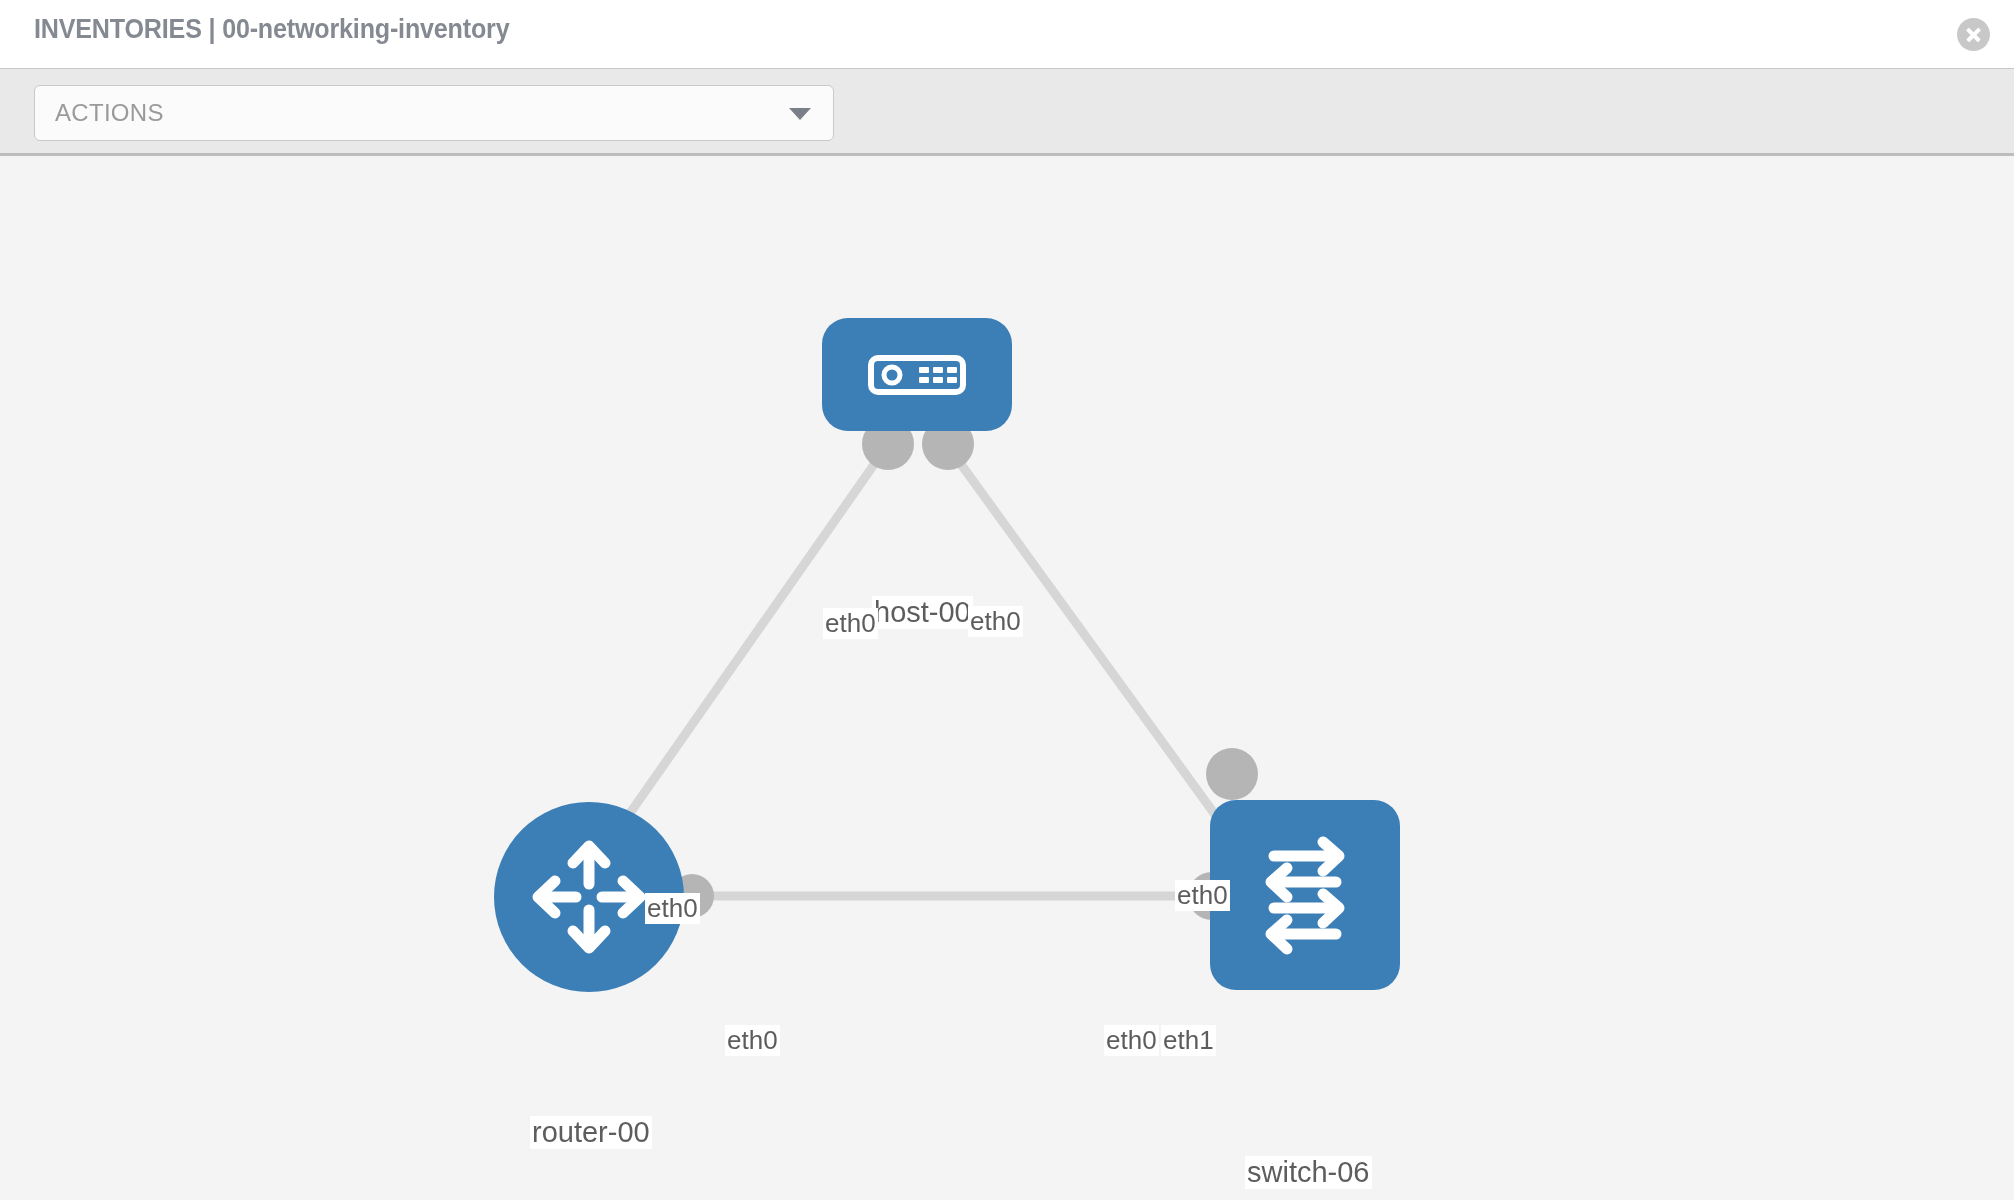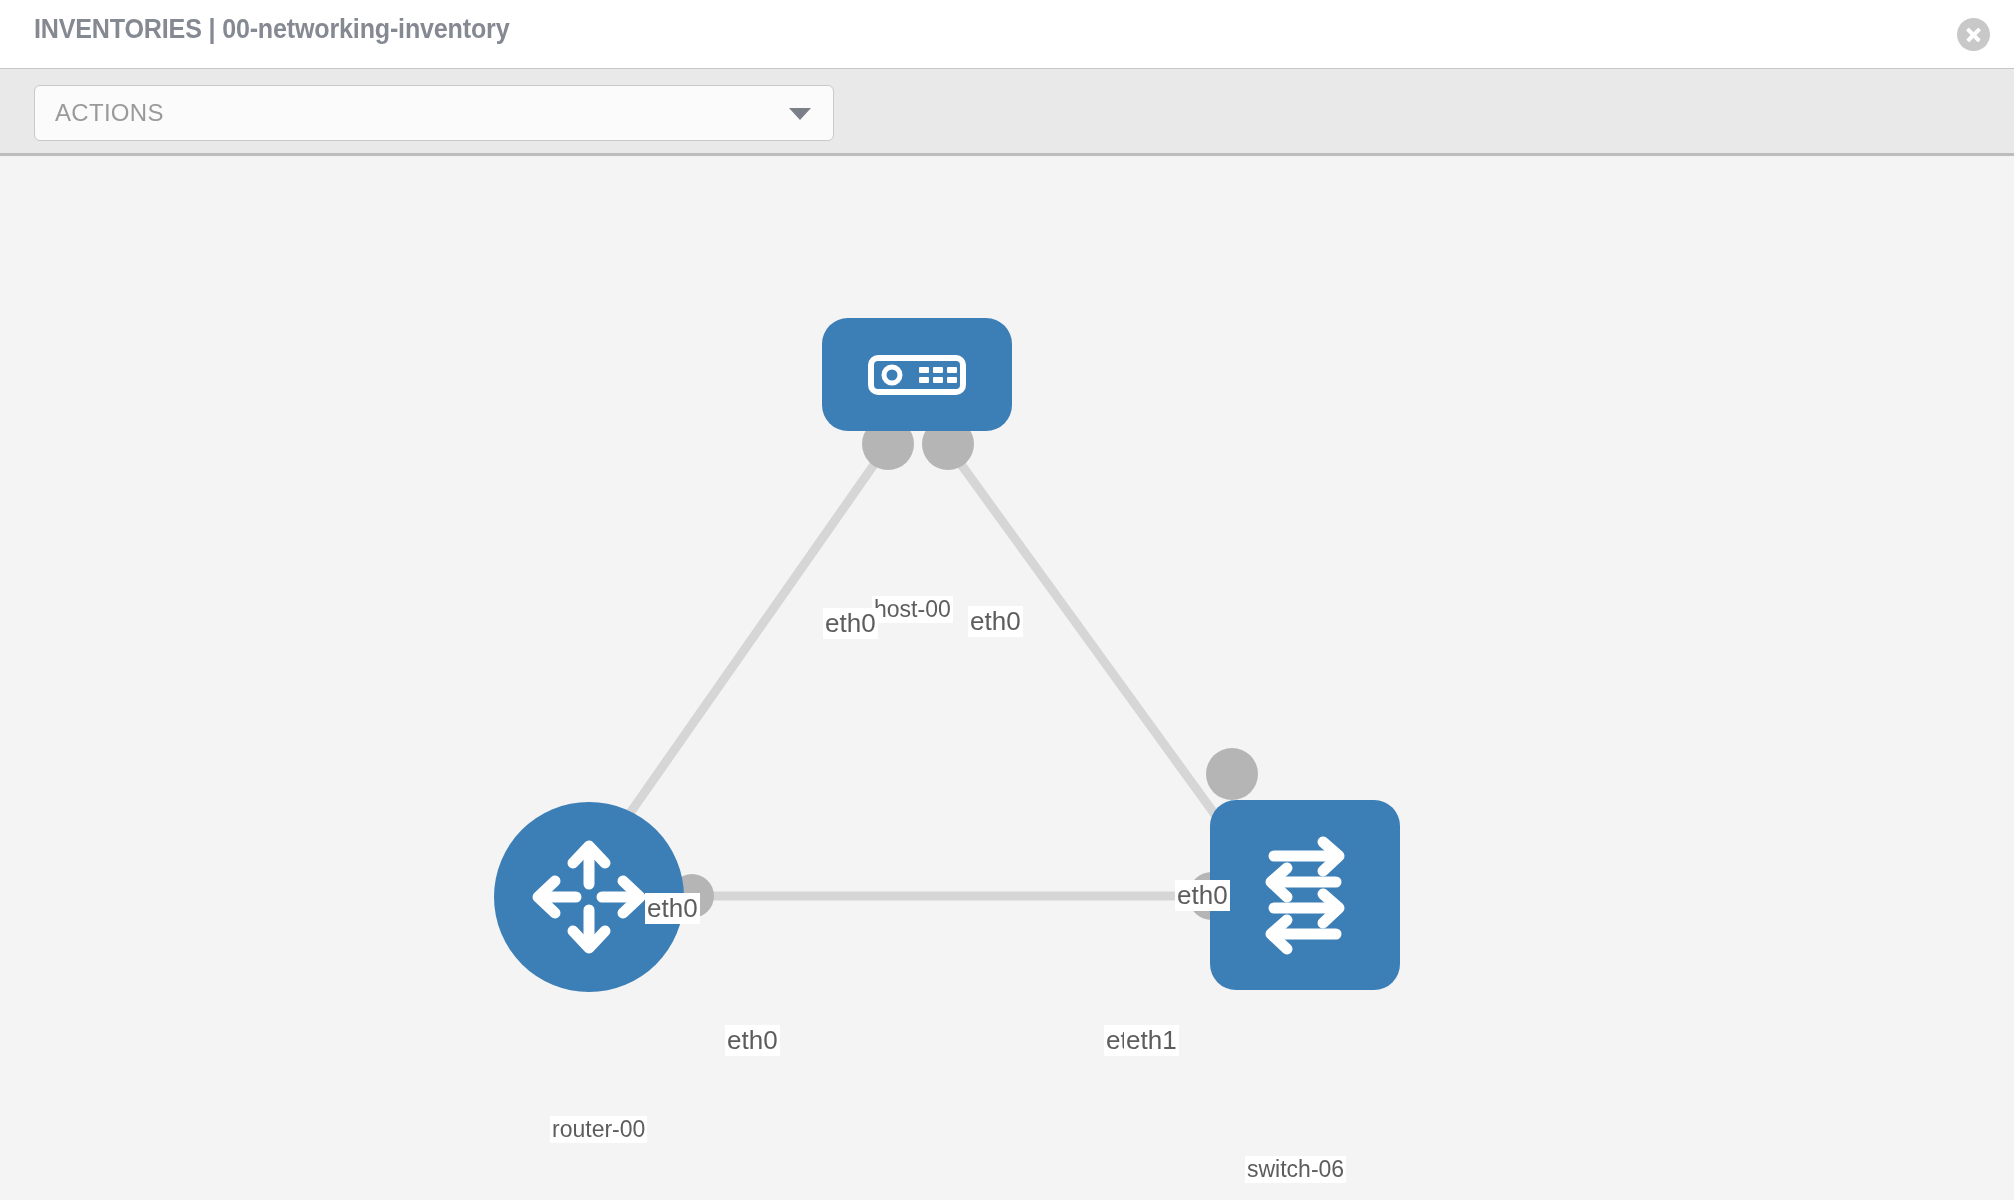--- a/index.html
+++ b/index.html
@@ -118,47 +118,47 @@
     align-items: center;
     justify-content: center;
     cursor: pointer;
   }
   #node-host   { left: 822px; top: 162px;  width: 190px; height: 113px; border-radius: 26px; }
   #node-router { left: 494px; top: 646px;  width: 190px; height: 190px; border-radius: 50%; }
   #node-switch { left: 1210px; top: 644px; width: 190px; height: 190px; border-radius: 26px; }
 
   .node-label {
     position: absolute;
-    font-size: 23px;
+    font-size: 29px;
     color: #5d5d5d;
     background: #ffffff;
     white-space: nowrap;
     padding: 0 2px;
     pointer-events: none;
   }
   #label-host   { left: 872px; top: 440px; }
-  #label-router { left: 530px; top: 960px; margin-left: 20px; }
+  #label-router { left: 530px; top: 960px; }
   #label-switch { left: 1245px; top: 1000px; }
 
   .iface-label {
     position: absolute;
     font-size: 26px;
     color: #5d5d5d;
     background: #ffffff;
     white-space: nowrap;
     padding: 0 2px;
     pointer-events: none;
   }
   #iface-host-left   { left: 823px;  top: 452px; }
   #iface-host-right  { left: 968px;  top: 450px; }
   #iface-router-up   { left: 645px;  top: 737px; }
   #iface-switch-up   { left: 1175px; top: 724px; }
   #iface-router-rt   { left: 725px;  top: 869px; }
   #iface-switch-lt-a { left: 1104px; top: 869px; }
-  #iface-switch-lt-b { left: 1124px; top: 869px; }
+  #iface-switch-lt-b { left: 1161px; top: 869px; }
 </style>
 </head>
 <body>
 
 <div id="app">
 
   <div class="header">
     <div class="header-title">INVENTORIES | 00-networking-inventory</div>
     <div class="close-btn">
       <div class="x1"></div>

